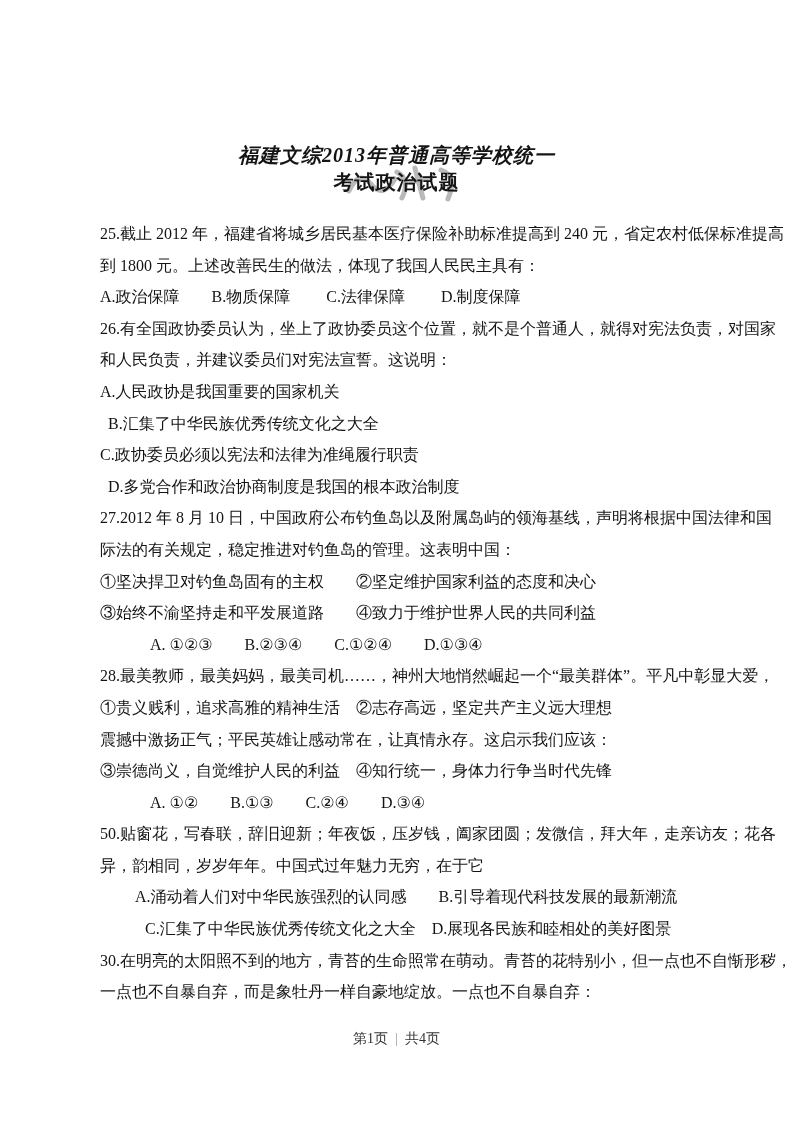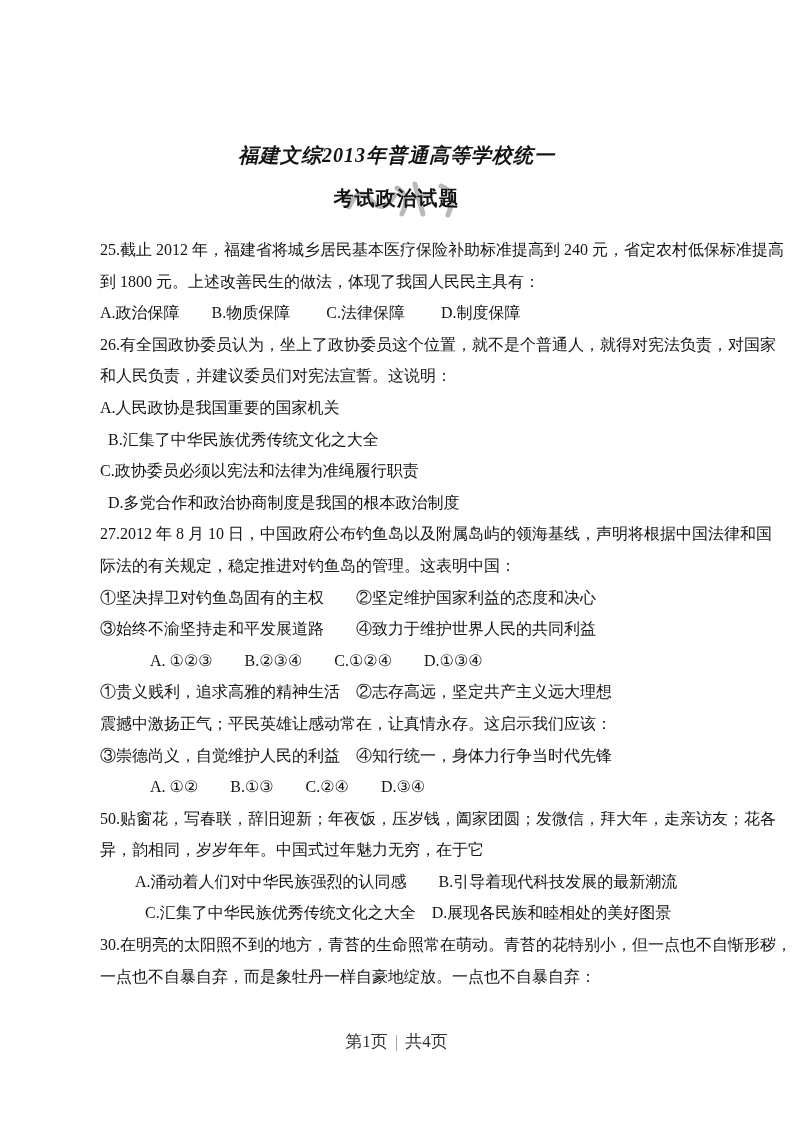--- a/index.html
+++ b/index.html
@@ -15,21 +15,20 @@
   .title-block { text-align: center; }
   .title-line1 {
     padding-top: 142px;
     font-size: 20px;
     font-weight: 700;
     letter-spacing: 1px;
     font-style: italic;
   }
   .title-line2-wrap {
     position: relative;
-    margin-top: 16px;
     height: 28px;
   }
   .title-line2 {
     position: relative;
     z-index: 2;
     font-size: 20px;
     font-weight: 700;
     letter-spacing: 1px;
   }
   .watermark {
@@ -50,21 +49,21 @@
   .line {
     white-space: pre;
     overflow: visible;
   }
   .footer {
     position: absolute;
     top: 1030px;
     left: 0;
     width: 100%;
     text-align: center;
-    font-size: 17px;
+    font-size: 14px;
     color: #333333;
   }
   .footer .sep { color: #999999; margin: 0 7px; }
 </style>
 </head>
 <body>
 
 <div class="page">
 
   <div class="title-block">
@@ -94,20 +93,21 @@
       <div class="line">和人民负责，并建议委员们对宪法宣誓。这说明：</div>
       <div class="line">A.人民政协是我国重要的国家机关</div>
       <div class="line" style="padding-left: 8px;">B.汇集了中华民族优秀传统文化之大全</div>
       <div class="line">C.政协委员必须以宪法和法律为准绳履行职责</div>
       <div class="line" style="padding-left: 8px;">D.多党合作和政治协商制度是我国的根本政治制度</div>
       <div class="line">27.2012 年 8 月 10 日，中国政府公布钓鱼岛以及附属岛屿的领海基线，声明将根据中国法律和国</div>
       <div class="line">际法的有关规定，稳定推进对钓鱼岛的管理。这表明中国：</div>
       <div class="line">①坚决捍卫对钓鱼岛固有的主权　　②坚定维护国家利益的态度和决心</div>
       <div class="line">③始终不渝坚持走和平发展道路　　④致力于维护世界人民的共同利益</div>
       <div class="line" style="padding-left: 50px;">A. ①②③　　B.②③④　　C.①②④　　D.①③④</div>
+      <div class="line">28.最美教师，最美妈妈，最美司机……，神州大地悄然崛起一个“最美群体”。平凡中彰显大爱，</div>
       <div class="line">①贵义贱利，追求高雅的精神生活　②志存高远，坚定共产主义远大理想</div>
       <div class="line">震撼中激扬正气；平民英雄让感动常在，让真情永存。这启示我们应该：</div>
       <div class="line">③崇德尚义，自觉维护人民的利益　④知行统一，身体力行争当时代先锋</div>
       <div class="line" style="padding-left: 50px;">A. ①②　　B.①③　　C.②④　　D.③④</div>
       <div class="line">50.贴窗花，写春联，辞旧迎新；年夜饭，压岁钱，阖家团圆；发微信，拜大年，走亲访友；花各</div>
       <div class="line">异，韵相同，岁岁年年。中国式过年魅力无穷，在于它</div>
       <div class="line" style="padding-left: 35px;">A.涌动着人们对中华民族强烈的认同感　　B.引导着现代科技发展的最新潮流</div>
       <div class="line" style="padding-left: 45px;">C.汇集了中华民族优秀传统文化之大全　D.展现各民族和睦相处的美好图景</div>
       <div class="line">30.在明亮的太阳照不到的地方，青苔的生命照常在萌动。青苔的花特别小，但一点也不自惭形秽，</div>
       <div class="line">一点也不自暴自弃，而是象牡丹一样自豪地绽放。一点也不自暴自弃：</div>

